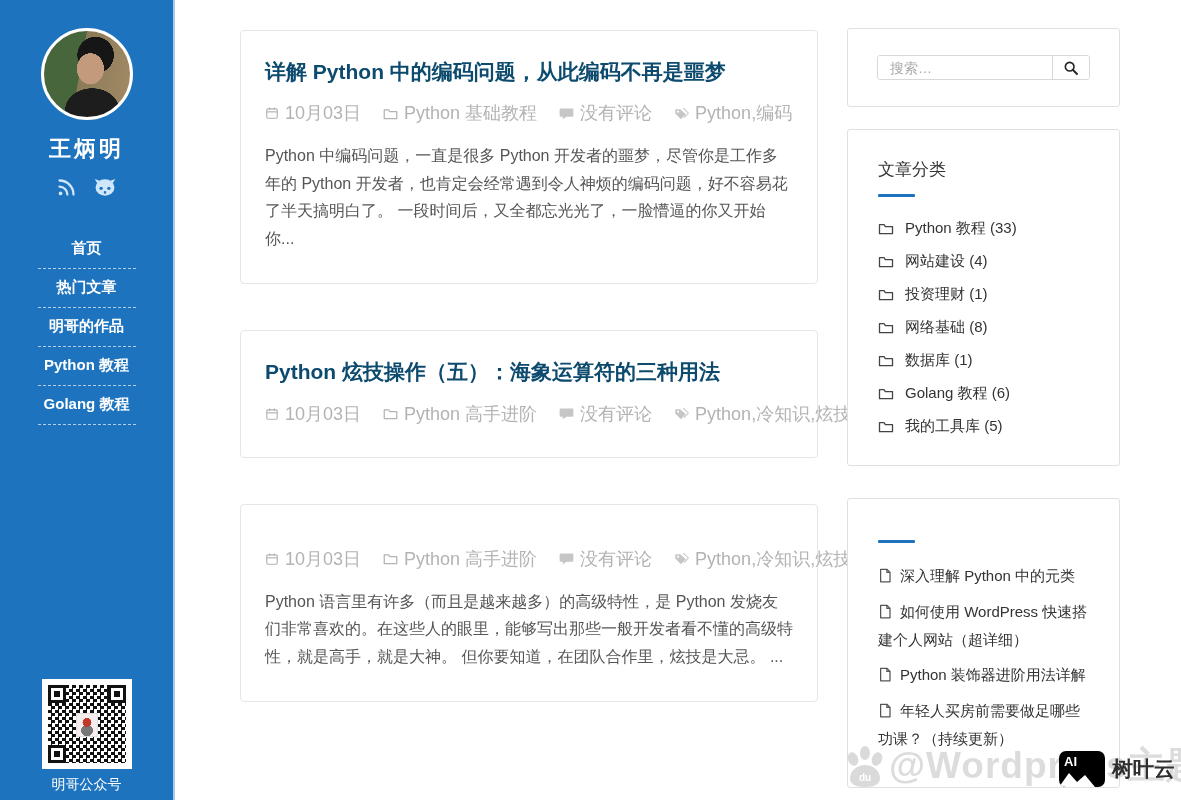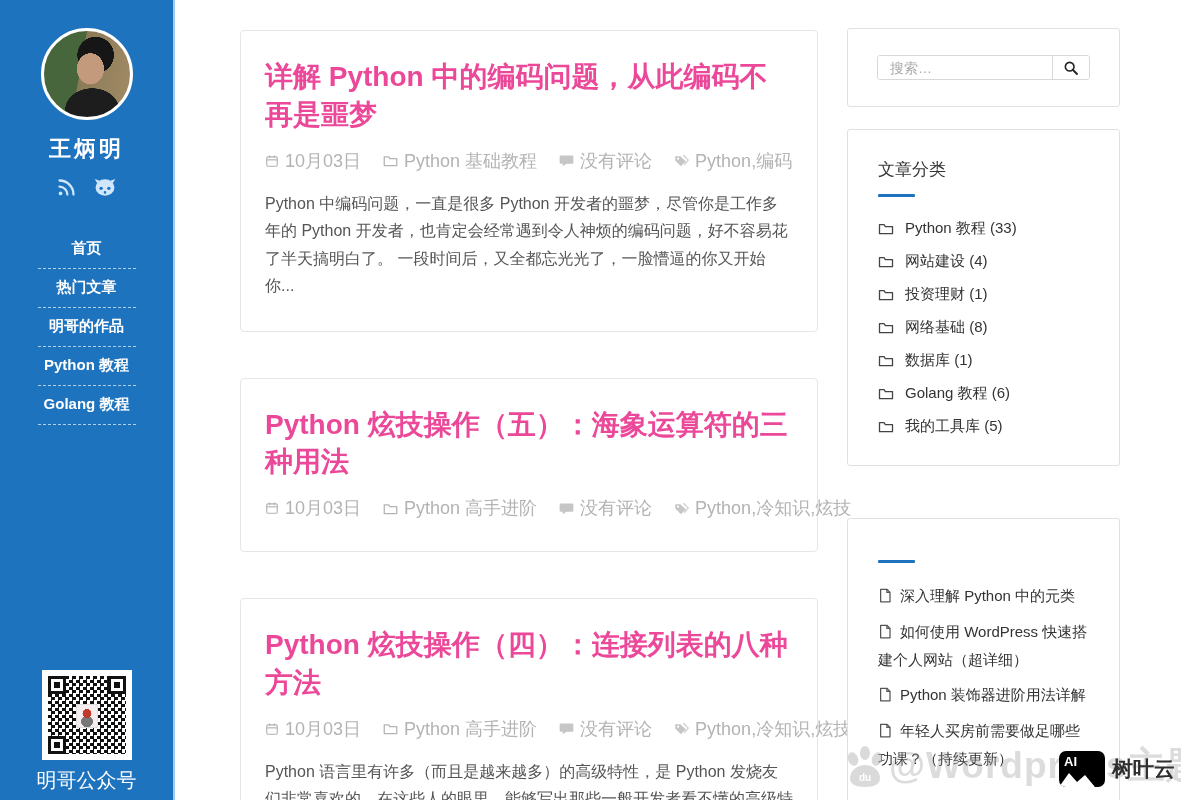--- a/index.html
+++ b/index.html
@@ -30,43 +30,43 @@
               background:
                 repeating-conic-gradient(#111 0% 25%, #fff 0% 50%);
               background-size:7px 7px; }
   .qr-finder { position:absolute; width:18px; height:18px; background:#fff; border:3px solid #111; }
   .qr-finder::after { content:""; position:absolute; left:3px; top:3px; width:6px; height:6px; background:#111; }
   .qr-f1 { left:0; top:0; } .qr-f2 { right:0; top:0; } .qr-f3 { left:0; bottom:0; }
   .qr-logo { position:absolute; left:28px; top:28px; width:22px; height:24px; background:#f6eeee;
              border:1px solid #ddd; border-radius:2px;
              background-image:radial-gradient(circle at 50% 38%, #c0392b 0 26%, rgba(0,0,0,0) 27%),
                               radial-gradient(circle at 50% 75%, #777 0 30%, rgba(0,0,0,0) 31%);}
-  .qr-caption { margin-top:7px; color:#fff; font-size:20px; }
+  .qr-caption { margin-top:7px; color:#fff; font-size:14px; }
 
   
   .main { position:absolute; left:240px; top:30px; width:578px; }
   .post-card { background:#fff; border:1px solid #e6e6e6; border-radius:4px;
                padding:27px 24px 31px 14px; margin-bottom:46px; }
-  .post-title { font-size:28px; font-weight:600; color:#ec4899; line-height:1.35; cursor:pointer; }
+  .post-title { font-size:21px; font-weight:600; color:#0c4a6e; line-height:1.35; cursor:pointer; }
   .post-meta { margin-top:15px; display:flex; align-items:center; gap:22px; color:#b3b3b3;
                font-size:18px; white-space:nowrap; }
   .meta-item { display:flex; align-items:center; gap:6px; }
   .post-excerpt { margin-top:17px; font-size:16px; color:#555; line-height:1.72; }
 
   
   .aside { position:absolute; left:847px; top:28px; width:273px; }
   .widget { background:#fff; border:1px solid #e0e0e0; border-radius:3px; }
   .widget-search { padding:26px 29px; margin-bottom:22px; }
   .search-box { display:flex; height:25px; border:1px solid #d8d8d8; border-radius:3px; overflow:hidden; }
   .search-input { flex:1; border:0; outline:none; padding:0 12px; font-size:14px; color:#555;
                   font-family:inherit; min-width:0; }
   .search-input::placeholder { color:#aaa; }
   .search-btn { width:37px; background:#fff; border:0; border-left:1px solid #d8d8d8;
                 cursor:pointer; display:flex; align-items:center; justify-content:center; }
-  .widget-cats { padding:28px 30px 22px; margin-bottom:52px; }
+  .widget-cats { padding:28px 30px 22px; margin-bottom:32px; }
   .widget-hot  { padding:28px 30px 30px; min-height:290px; }
   .widget-title { font-size:17px; color:#333; font-weight:500; }
   .title-underline { width:37px; height:3px; background:#1e73be; margin:13px 0 15px; border-radius:1px; }
   .cat-item { display:flex; align-items:center; gap:11px; padding:7px 0; font-size:15px;
               color:#333; cursor:pointer; }
   .hot-item { padding:4px 0; font-size:15px; color:#333; line-height:1.85; cursor:pointer; }
   .hot-item svg { vertical-align:-2px; margin-right:8px; }
 
   
   .wm-row { position:absolute; left:843px; top:741px; z-index:5; display:flex; align-items:center;
@@ -200,21 +200,20 @@
                 <path d="M14 2 l2-1 8 8 -7 8 -1.5-1 6.5-7 z" fill="#c6c6c6"></path>
               </svg>
             <span>Python,冷知识,炫技</span>
           </span>
         </div>
       </div>
     </div>
 
     <div class="post-card">
       <div style="padding-left:10px;">
-        <h2 class="post-title">Python 炫技操作（四）：连接列表的八种方法</h2>
         <div class="post-meta">
           <span class="meta-item">
             <svg width="14" height="14" viewBox="0 0 24 24">
                 <rect x="3" y="5" width="18" height="16" rx="2" fill="none" stroke="#b3b3b3" stroke-width="2"></rect>
                 <line x1="3" y1="10" x2="21" y2="10" stroke="#b3b3b3" stroke-width="2"></line>
                 <line x1="8" y1="2.5" x2="8" y2="7" stroke="#b3b3b3" stroke-width="2"></line>
                 <line x1="16" y1="2.5" x2="16" y2="7" stroke="#b3b3b3" stroke-width="2"></line>
               </svg>
             <span>10月03日</span>
           </span>

